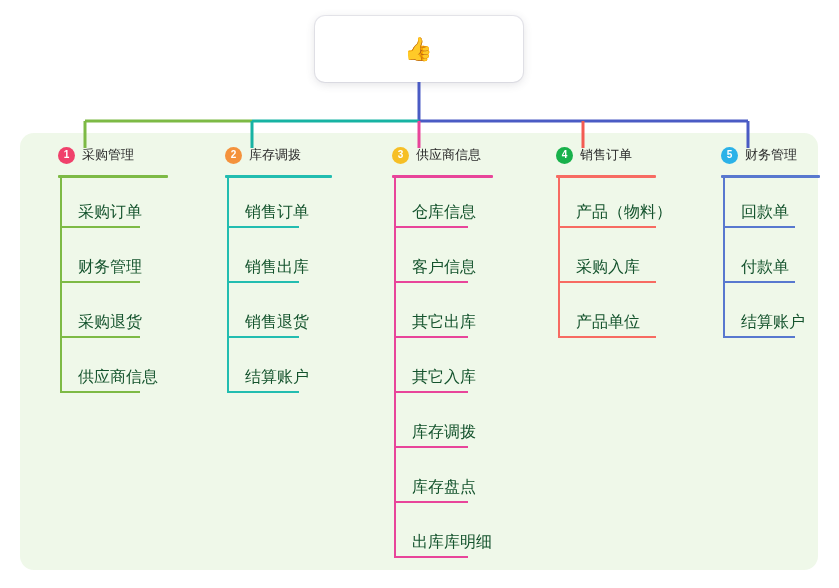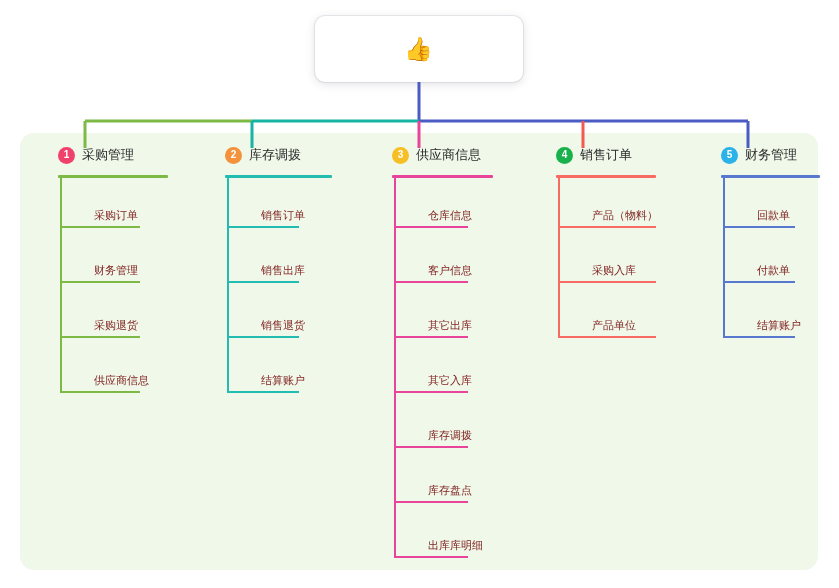--- a/index.html
+++ b/index.html
@@ -64,22 +64,22 @@
   }
 
   
   .leaves{position:absolute;left:0;top:35px;}
   .leaf{
     position:relative;
     height:55px;
   }
   .leaf-label{
     position:absolute;
-    left:54px;bottom:10px;
-    font-size:11px;color:#7f1d1d;white-space:nowrap;
+    left:38px;bottom:10px;
+    font-size:16px;color:#14532d;white-space:nowrap;
   }
   .leaf-rule{
     position:absolute;
     left:20px;bottom:5px;
     height:1.6px;
   }
   .trunk{
     position:absolute;
     left:20px;top:0;
     width:1.6px;

